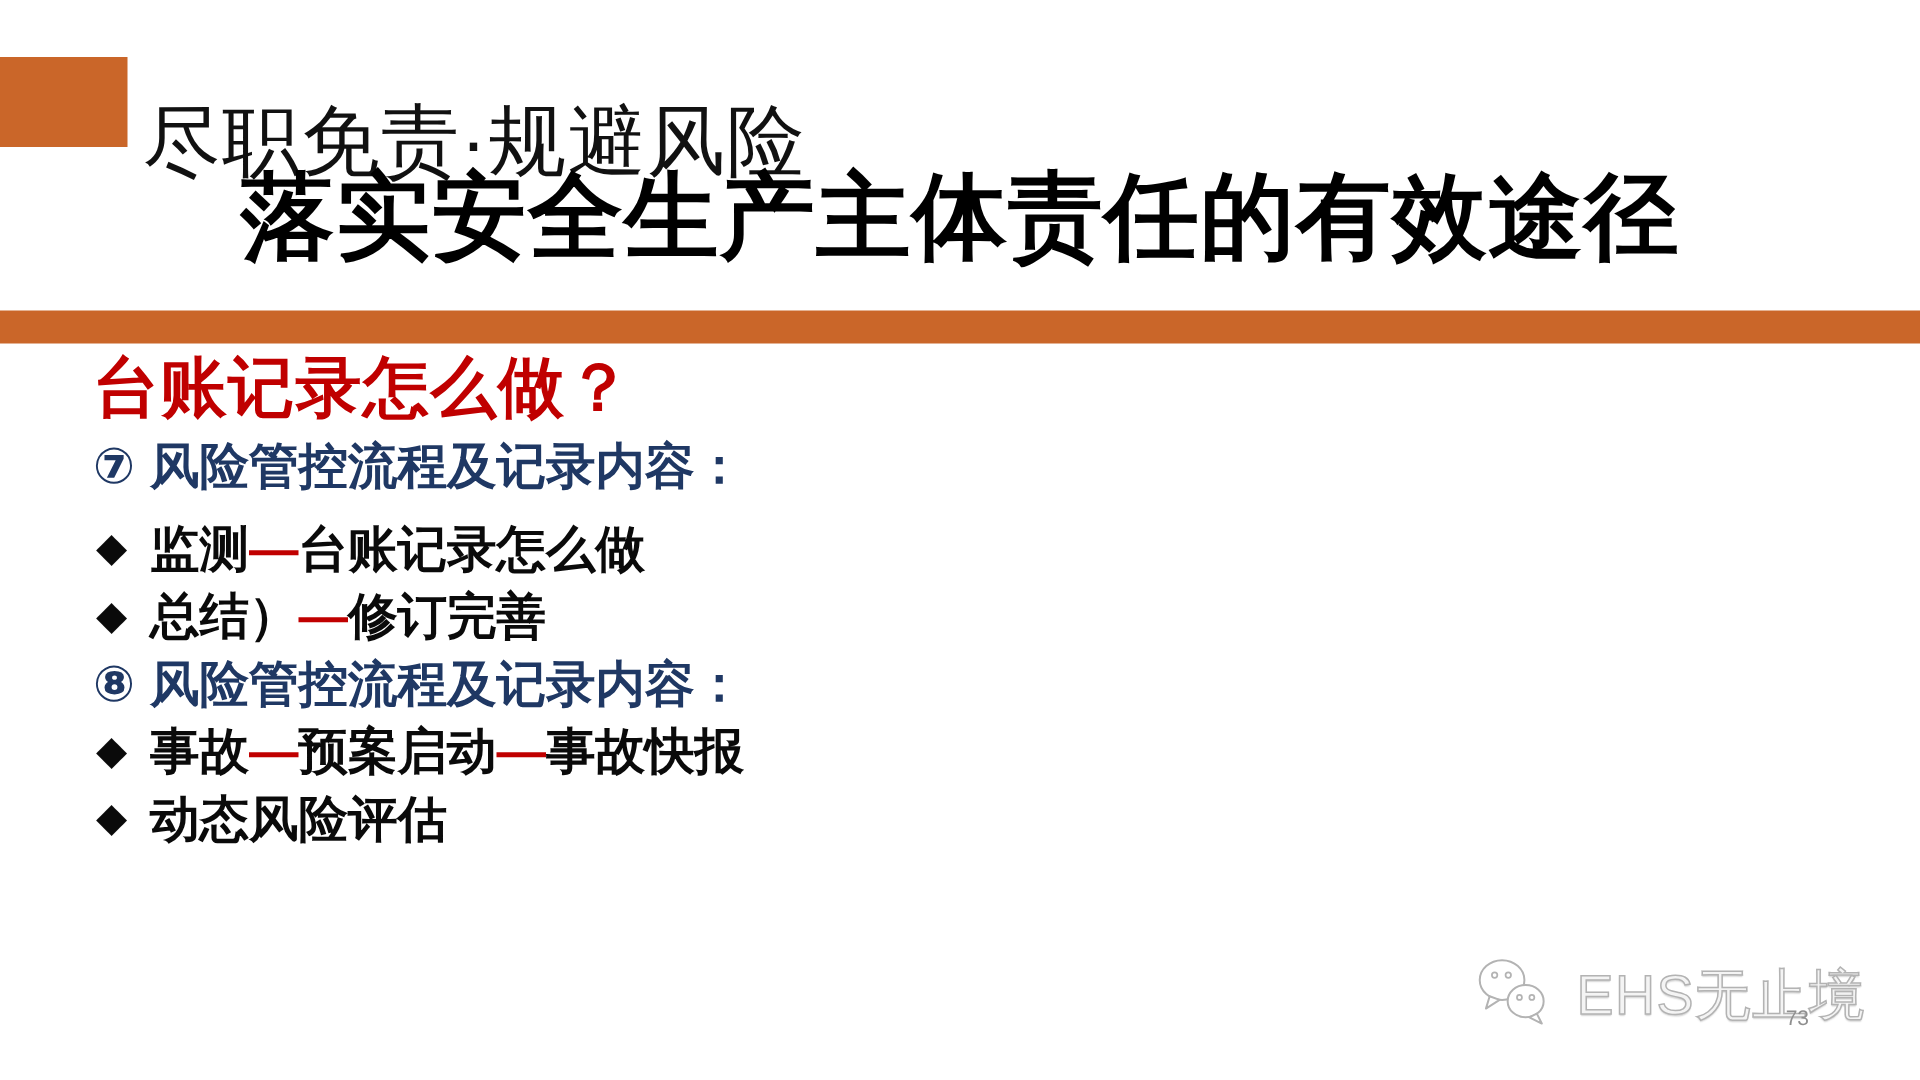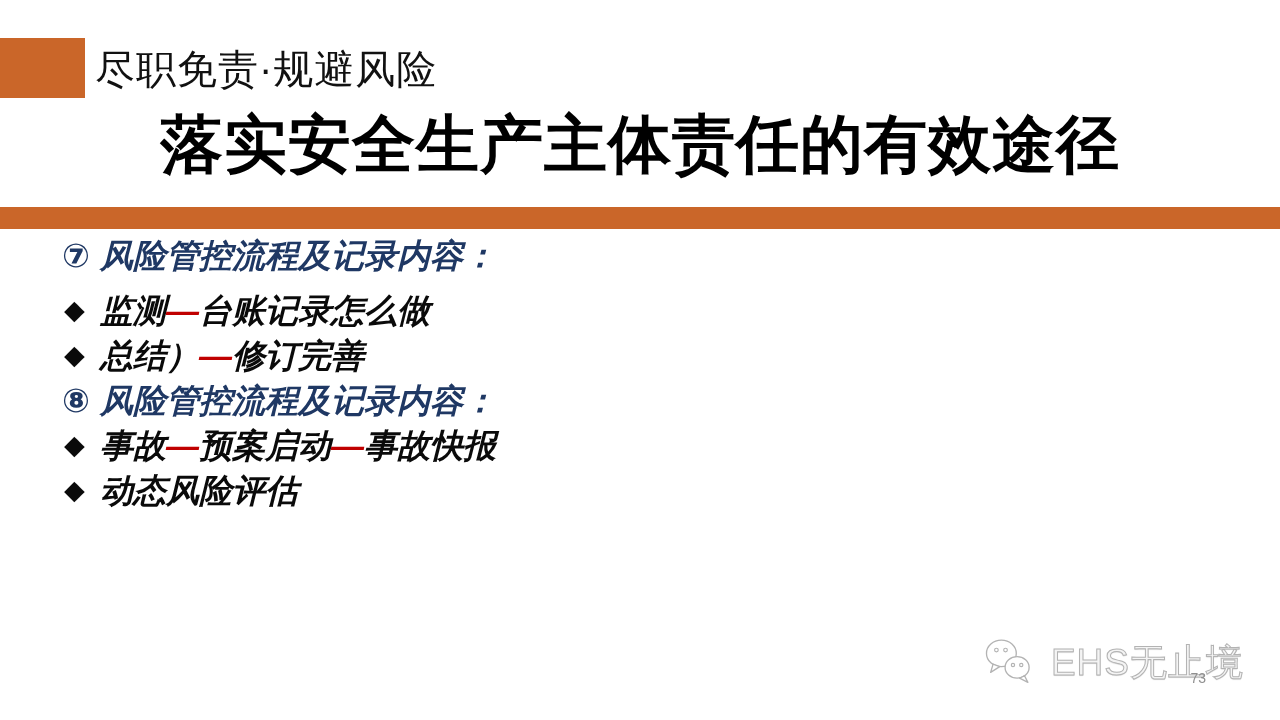--- a/index.html
+++ b/index.html
@@ -1,52 +1,53 @@
 <!DOCTYPE html>
 <html><head>
 <meta charset="utf-8">
 <style>
   html,body{margin:0;padding:0;background:#fff;}
   .slide{
     position:relative;width:1280px;height:720px;background:#ffffff;overflow:hidden;
     font-family:"Liberation Sans","DejaVu Sans",sans-serif;color:#0a0a0a;
   }
   .corner-square{position:absolute;left:0;top:38px;width:85px;height:60px;background:#CA6629;}
-  .kicker{position:absolute;left:95px;top:42px;font-size:40px;font-weight:400;color:#111;letter-spacing:1px;white-space:nowrap;}
+  .kicker{position:absolute;left:95px;top:60px;font-size:52px;font-weight:400;color:#111;letter-spacing:1px;white-space:nowrap;}
   .main-title{position:absolute;left:0;top:102px;width:100%;text-align:center;font-size:63px;font-weight:900;color:#000;letter-spacing:1px;white-space:nowrap;}
   .divider-bar{position:absolute;left:0;top:207px;width:1280px;height:22px;background:#CA6629;}
   .content{position:absolute;left:62px;top:233px;right:20px;}
   .section-heading{font-size:44px;font-weight:800;color:#C00000;line-height:52px;margin-bottom:3px;letter-spacing:1px;}
   .item{position:relative;padding-left:38px;font-size:33px;font-weight:700;line-height:45px;color:#0a0a0a;}
   .item.gap{margin-top:10px;}
   .item.numbered{color:#1F3864;}
   .marker{position:absolute;left:2px;top:0;line-height:45px;}
   .item.bullet .marker{font-size:27px;color:#0a0a0a;}
   .item.numbered .marker{left:0;font-size:33px;color:#1F3864;}
-  .line{white-space:nowrap;font-style:italic;}
+  .line{white-space:nowrap;}
   .seg-t{color:inherit;}
   .seg-d{color:#C00000;}
   .watermark{position:absolute;right:36px;top:636px;display:flex;align-items:flex-end;gap:18px;}
   .wm-text{font-size:37px;font-weight:400;color:#f4f4f4;-webkit-text-stroke:1px #b3b3b3;text-shadow:0 1px 1px #d6d6d6;white-space:nowrap;letter-spacing:1px;}
   .page-number{position:absolute;right:74px;top:670px;font-size:14px;color:#8f8f8f;}
 </style>
 </head>
 <body>
 
 <div class="slide">
 
   <div class="corner-square"></div>
 
   <div class="kicker">尽职免责·规避风险</div>
 
   <div class="main-title">落实安全生产主体责任的有效途径</div>
 
   <div class="divider-bar"></div>
 
   <div class="content">
+    <div class="section-heading">台账记录怎么做？</div>
     <div>
         <div class="item numbered">
           <span class="marker">⑦</span>
           <div class="line"><span class="seg-t">风险管控流程及记录内容：</span></div>
         </div>
         <div class="item bullet gap">
           <span class="marker">◆</span>
           <div class="line"><span class="seg-t">监测</span><span class="seg-d">—</span><span class="seg-t">台账记录怎么做</span></div>
         </div>
         <div class="item bullet">

